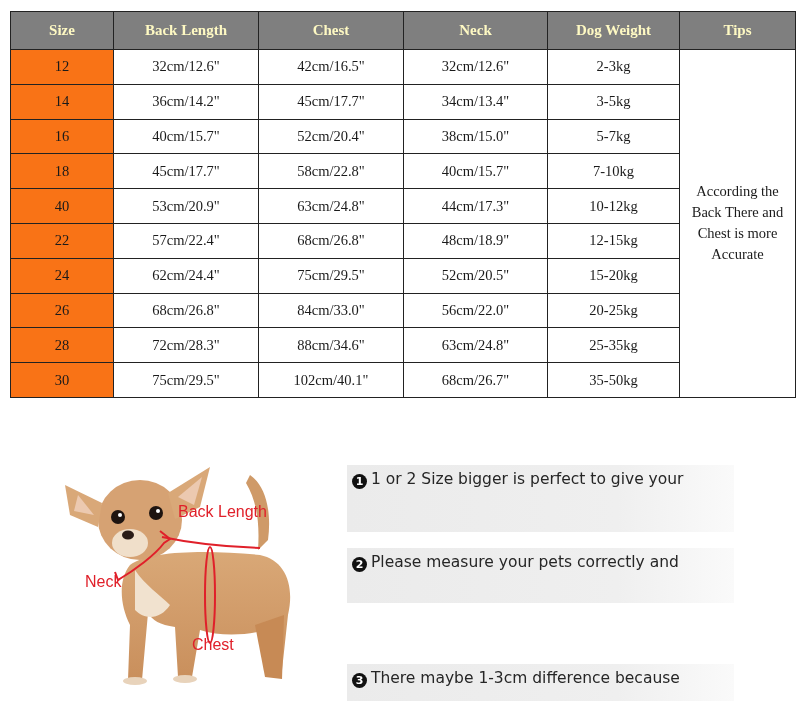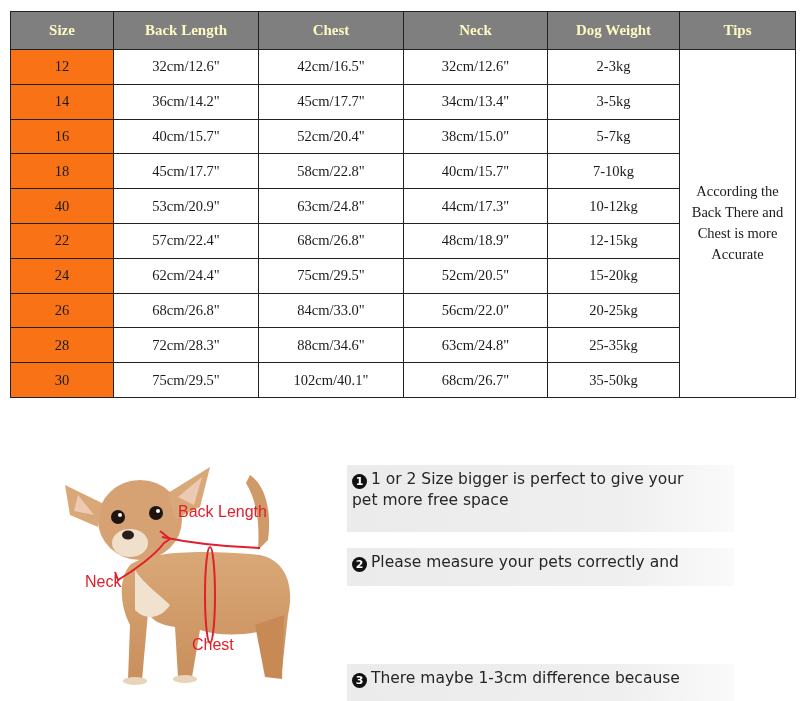--- a/index.html
+++ b/index.html
@@ -191,24 +191,23 @@
     <path d="M100 76 L110 84 L104 88 C95 100 75 115 58 125 L55 117" stroke="#e0202a" stroke-width="2" fill="none"></path>
     <ellipse cx="150" cy="140" rx="5" ry="48" stroke="#e0202a" stroke-width="2" fill="none"></ellipse>
   </svg>
   <span class="measure-label" style="left:118px; top:48px;">Back Length</span>
   <span class="measure-label" style="left:25px; top:118px;">Neck</span>
   <span class="measure-label" style="left:132px; top:181px;">Chest</span>
 </div>
 
 <div class="note" style="top:465px; height:67px;">
   <span class="bullet">1</span><span>1 or 2 Size bigger is perfect to give your</span><br>
-  <span>pet more free space</span>
-</div>
-
-<div class="note" style="top:548px; height:38px;">
+</div>
+
+<div class="note" style="top:548px; height:55px;">
   <span class="bullet">2</span><span>Please measure your pets correctly and</span><br>
 </div>
 
 <div class="note" style="top:664px; height:90px;">
   <span class="bullet">3</span><span>There maybe 1-3cm difference because</span><br>
   <br>
   <span>Thanks</span>
 </div>
 
 </body></html>

